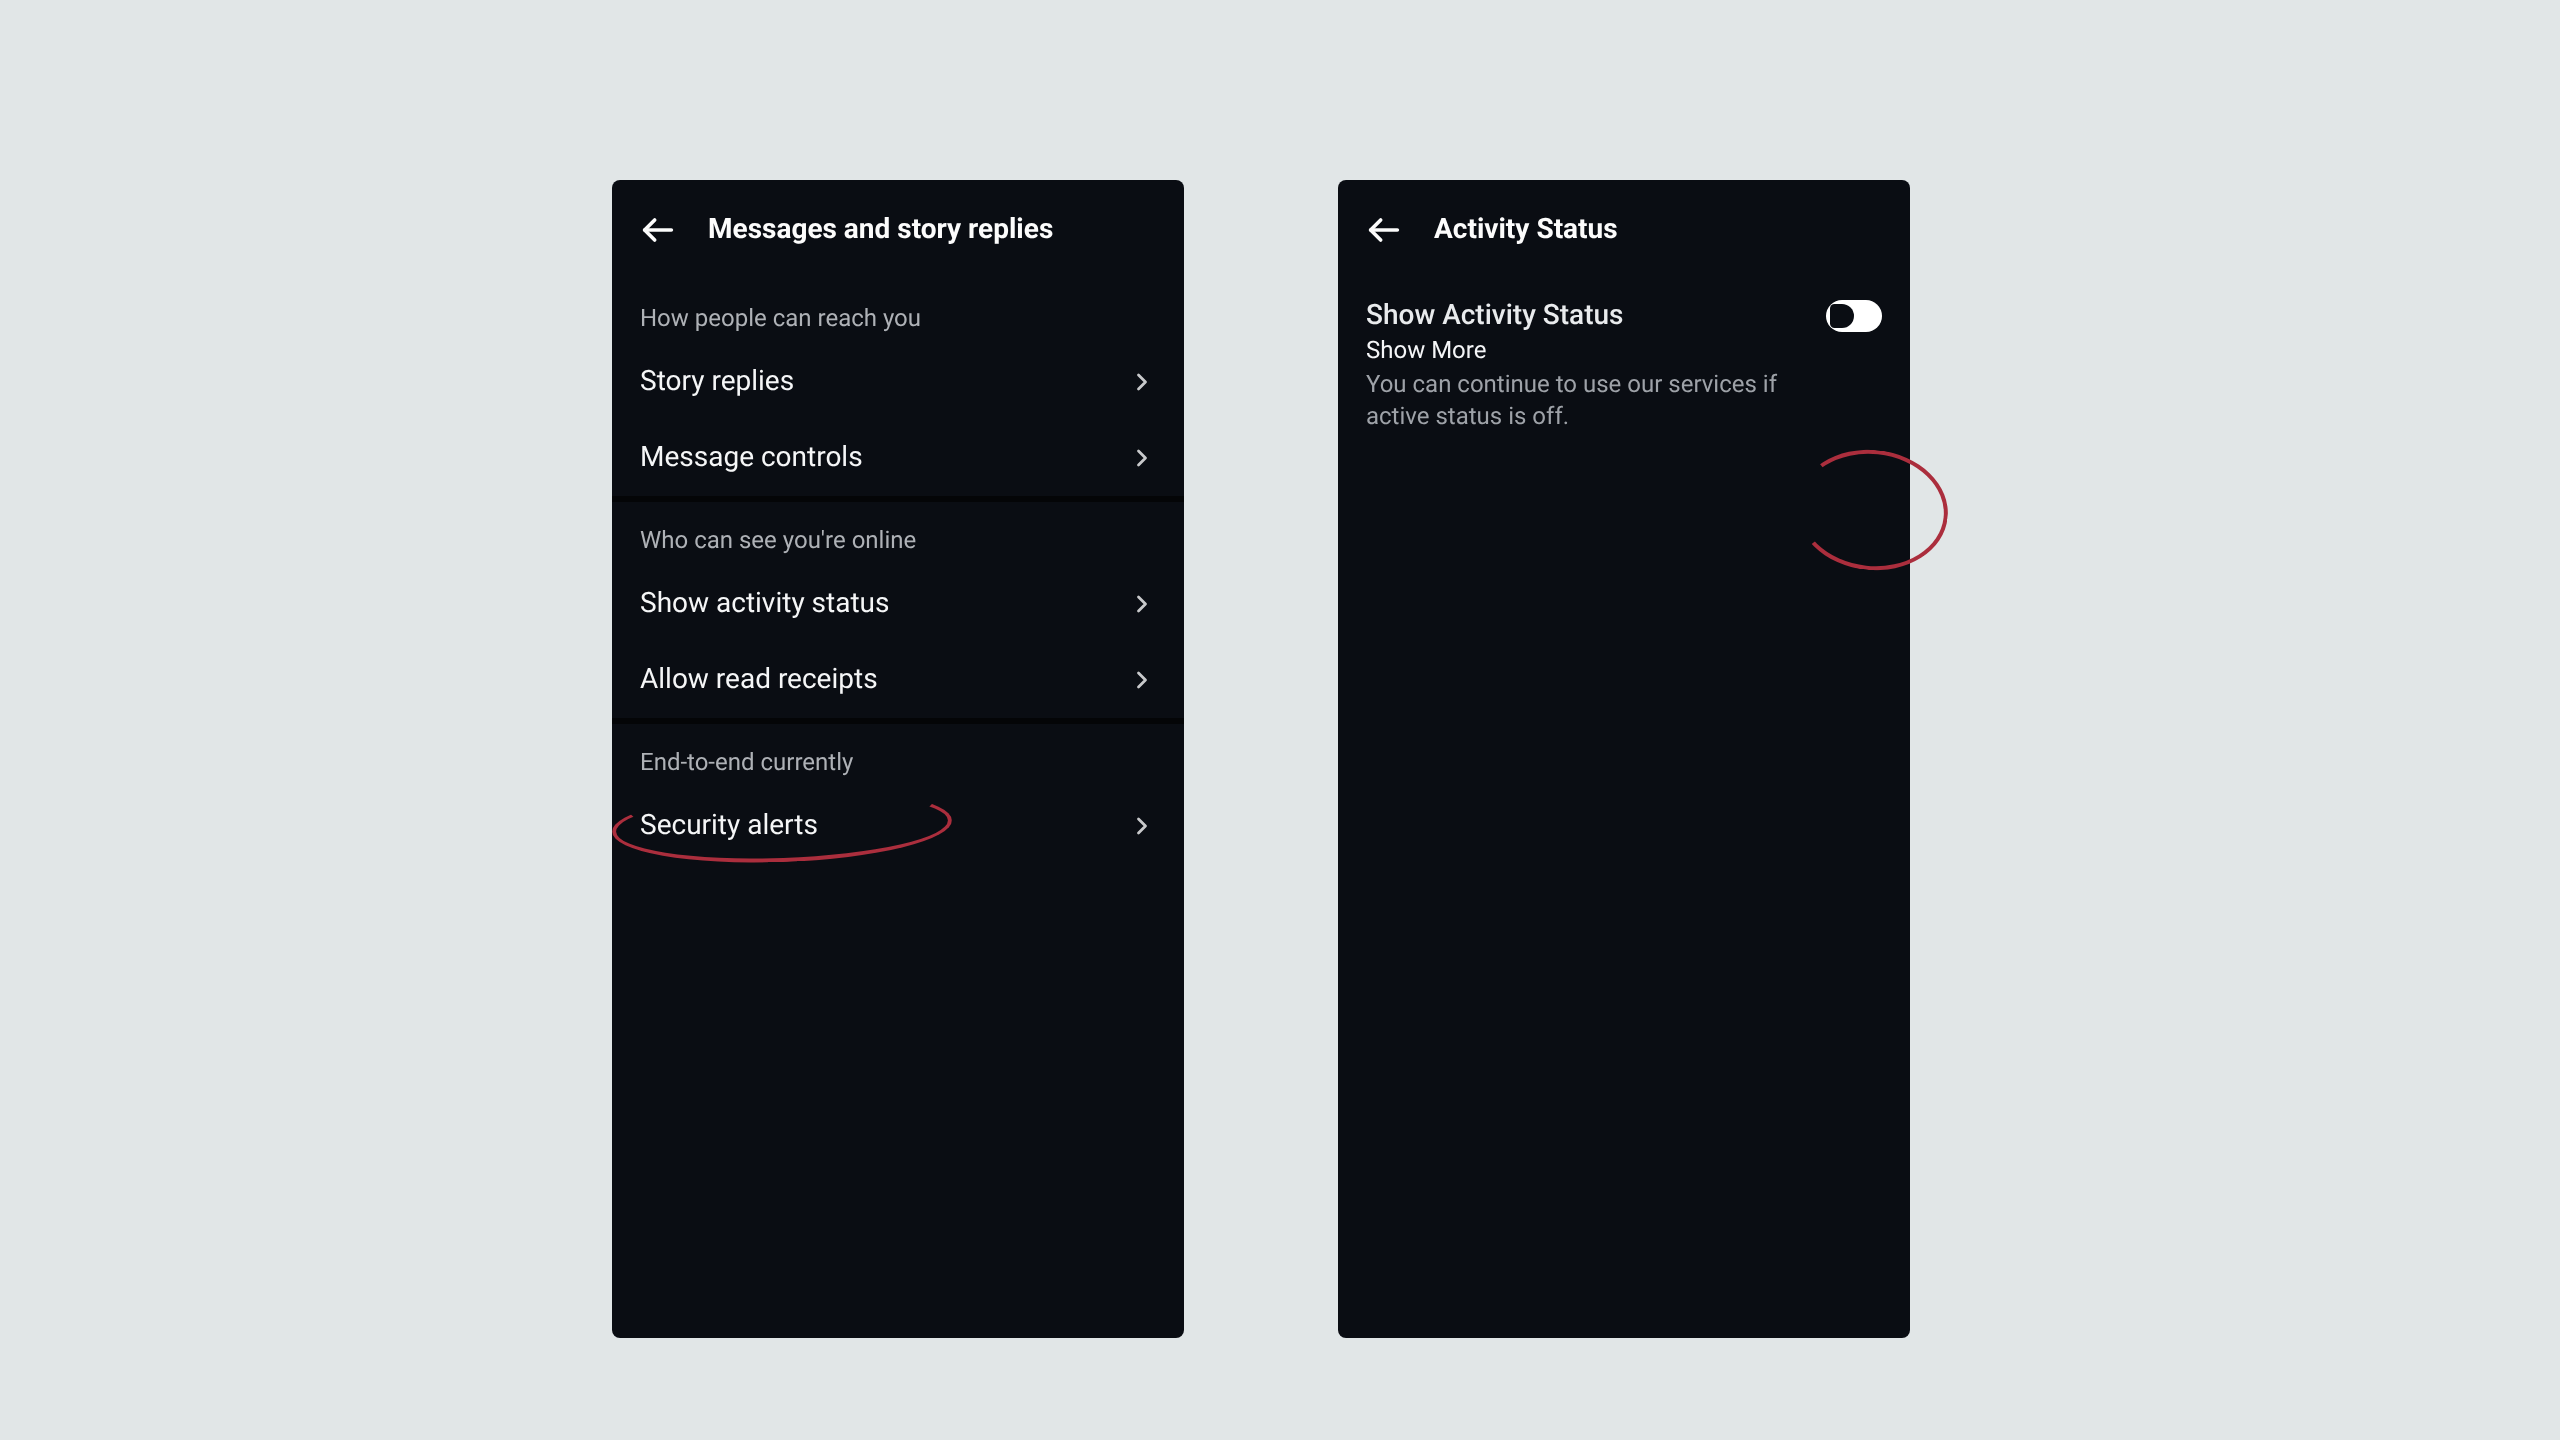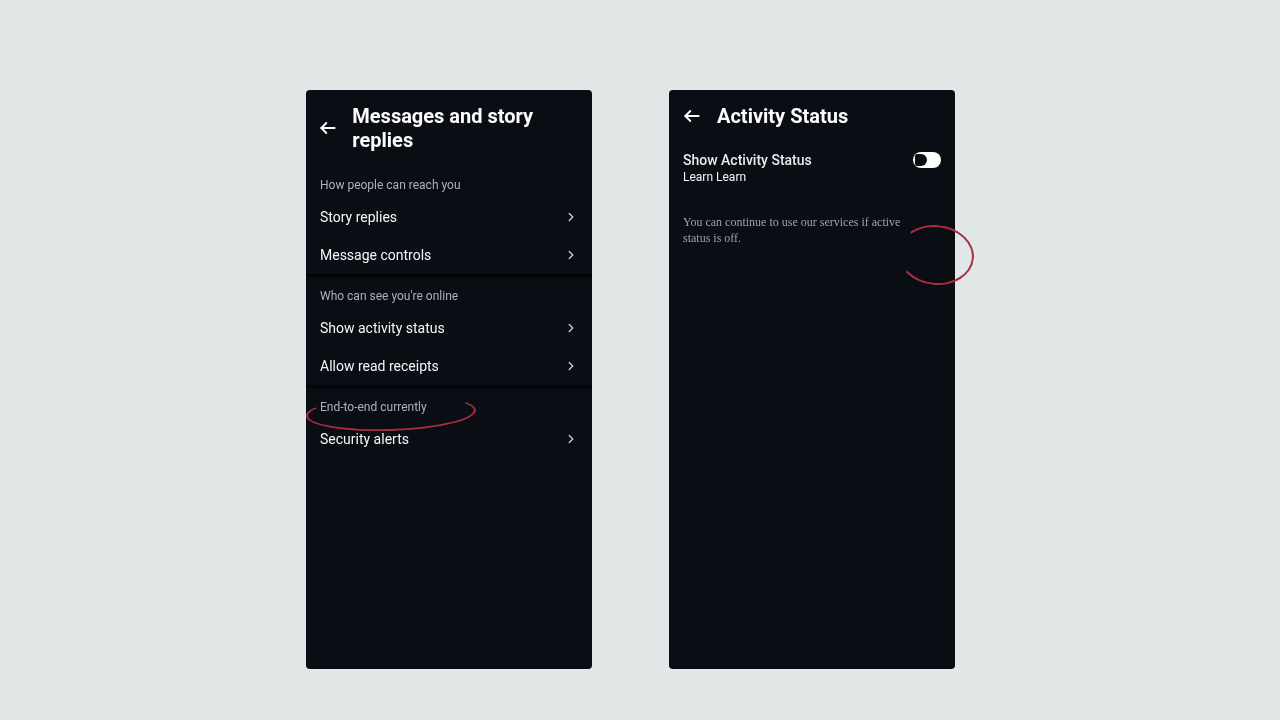--- a/index.html
+++ b/index.html
@@ -29,21 +29,21 @@
   }
   .header .back {
     width: 22px; height: 22px;
     display: flex; align-items: center; justify-content: center;
     color: #fcfcfc;
     margin-right: 14px;
   }
   .header .title {
     color: #fcfcfc;
     font-weight: 700;
-    font-size: 20px;
+    font-size: 14px;
   }
 
   .section-head {
     color: #aeb1b6;
     font-size: 12px;
     padding: 12px 26px 6px 14px;
   }
   .row {
     display: flex;
     align-items: center;
@@ -96,23 +96,22 @@
   }
   .learn {
     color: #f4f5f7;
     font-size: 12px;
     margin-top: 2px;
   }
   .desc2 {
     color: #9ea2a8;
     font-size: 12px;
     line-height: 1.35;
-    margin-top: 30px;
+    margin-top: 2px;
     max-width: 220px;
-    font-family: Liberation Serif, serif;
   }
 
   
   .annot {
     position: absolute;
     border: 2px solid #ab2e3d;
     border-radius: 50%;
     pointer-events: none;
   }
   .annot.partial {
@@ -191,19 +190,19 @@
         </svg>
     </div>
     <div class="title">Activity Status</div>
   </div>
 
   <div class="panel">
     <div class="toprow">
       <span class="label">Show Activity Status</span>
       <span class="toggle"></span>
     </div>
-    <div class="learn">Learn Learn</div>
+    <div class="learn">Show More</div>
     <div class="desc2">You can continue to use our services if active status is off.</div>
   </div>
 </div>
 
 <div class="annot partial" style="left:306px; top:395px; width:170px; height:36px; transform:rotate(-2deg);"></div>
 <div class="annot" style="left:898px; top:225px; width:76px; height:60px; border-left-color:transparent; transform:rotate(6deg);"></div>
 
 </body></html>

